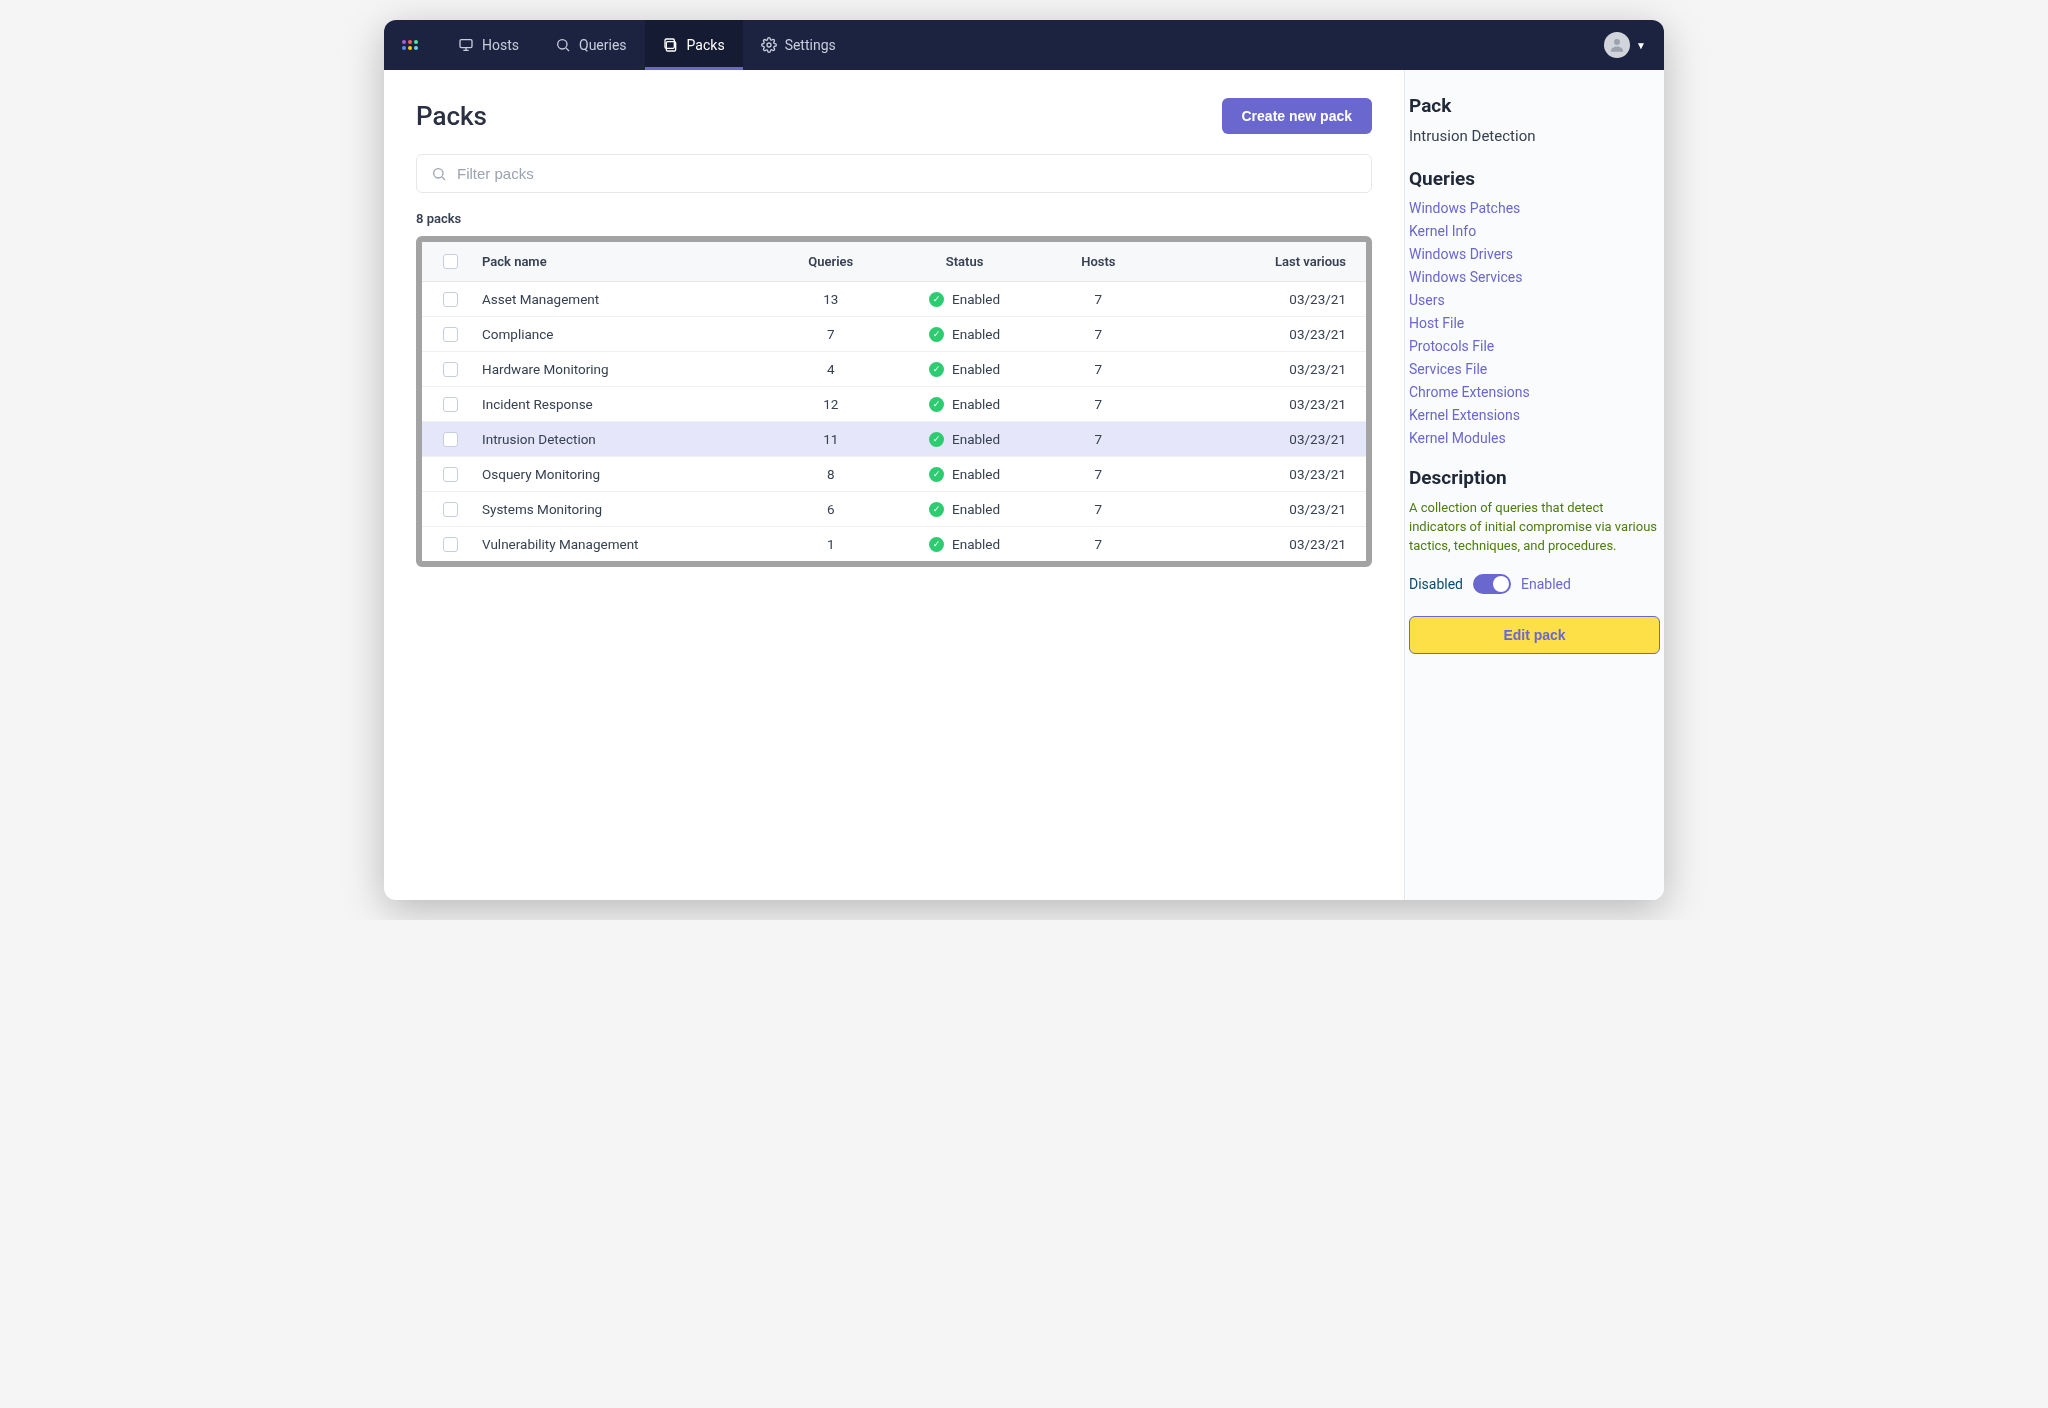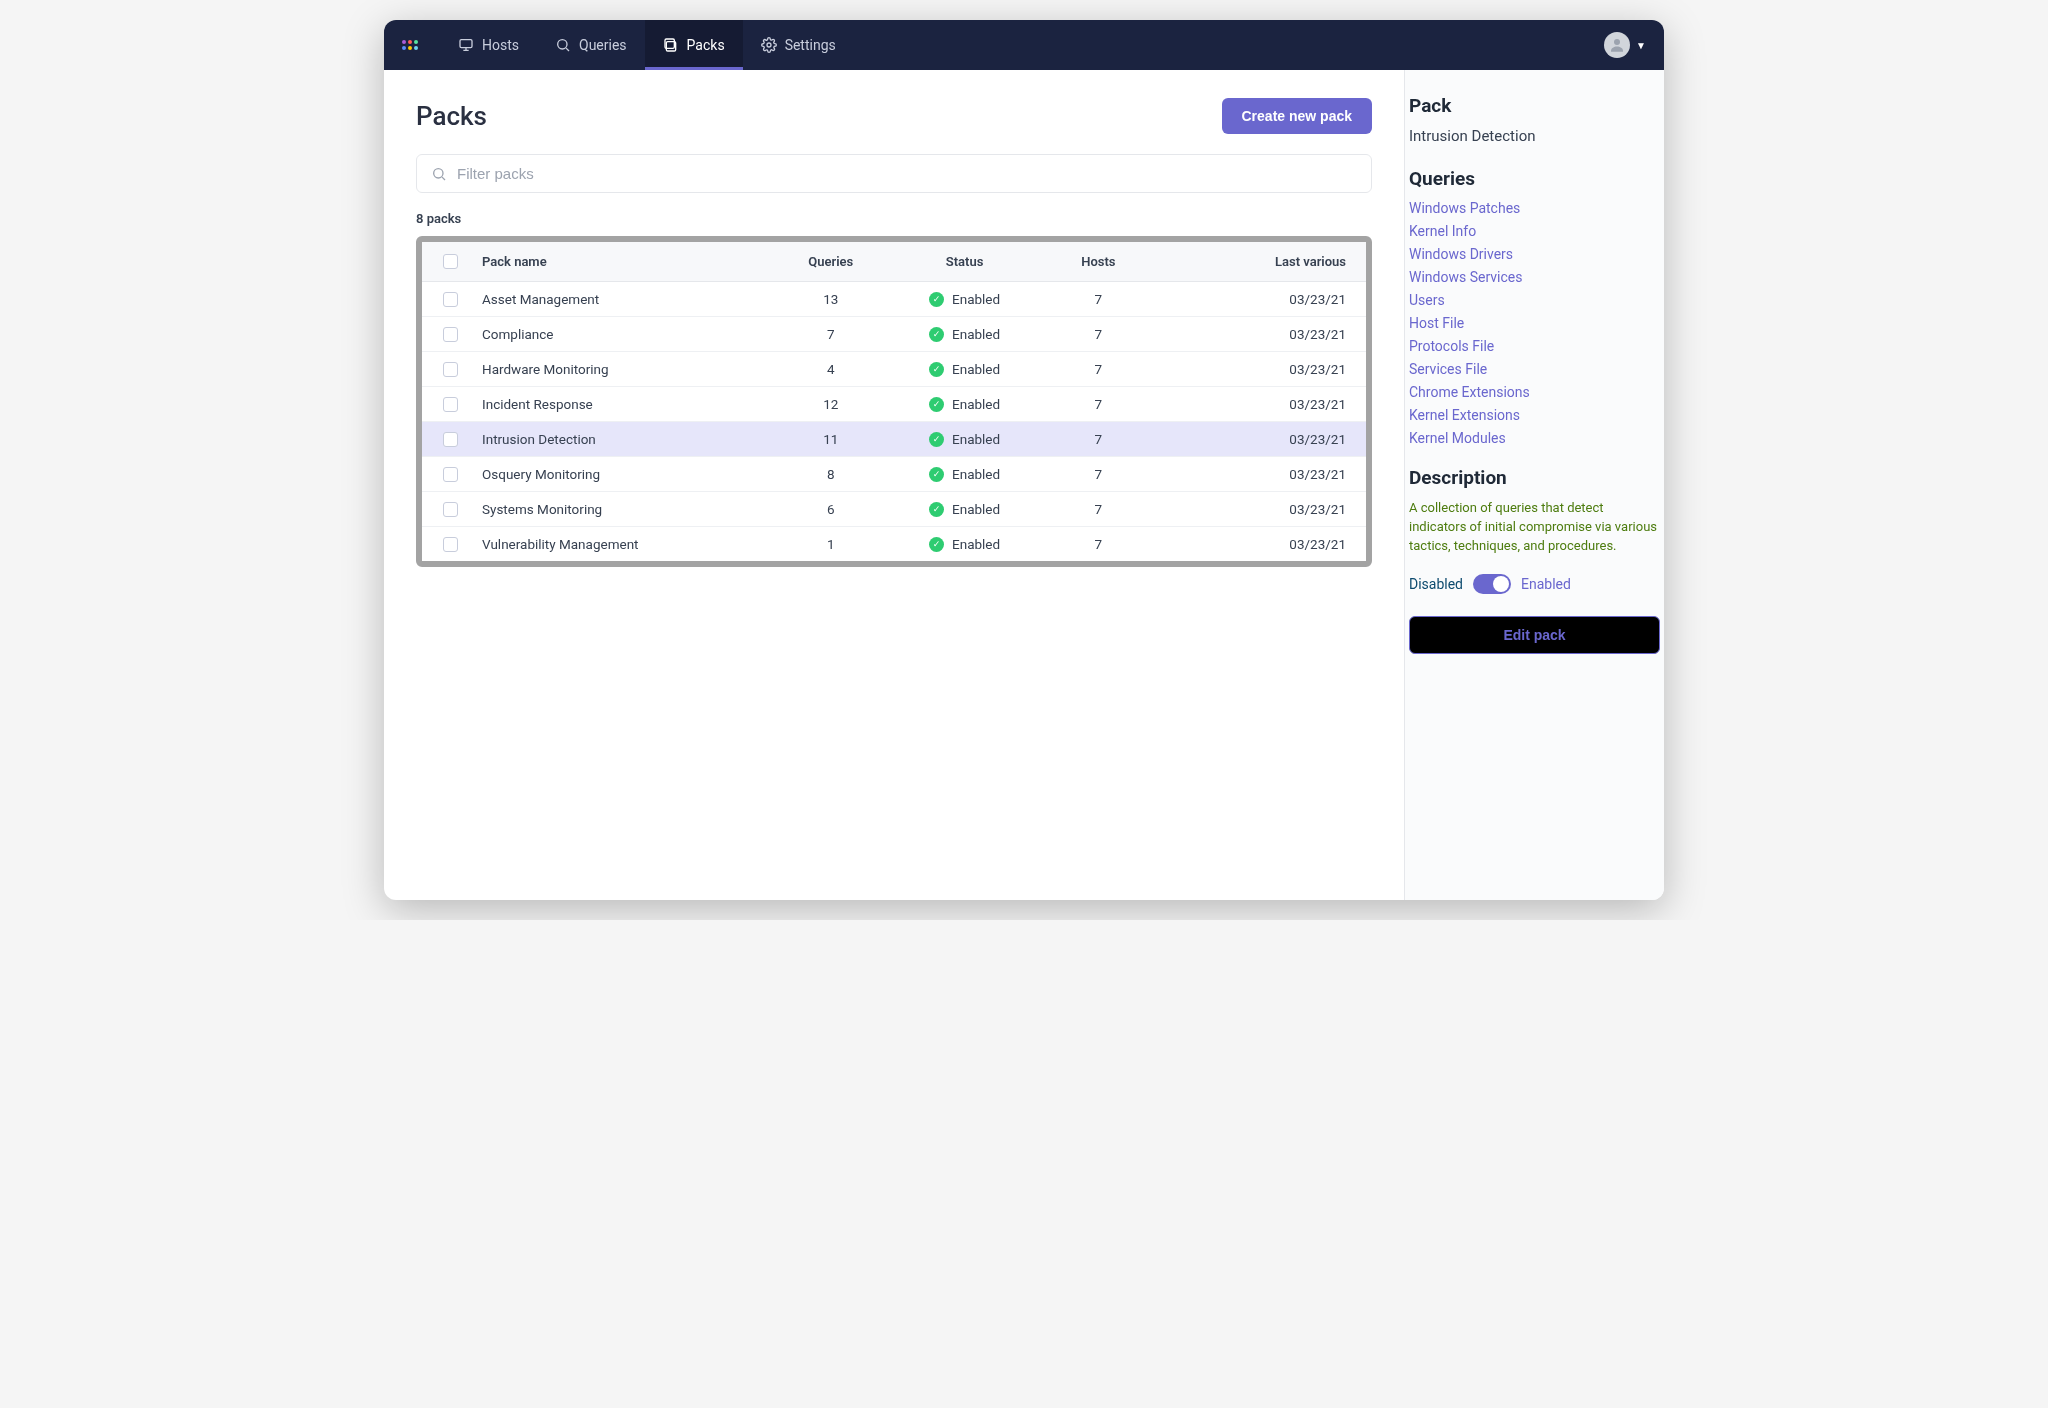--- a/index.html
+++ b/index.html
@@ -145,21 +145,21 @@
 .toggle-row .off { color:#0c4a6e; }
 .toggle-row .on { color:#6a67ce; }
 .toggle {
   width:38px; height:20px; background:#6a67ce; border-radius:999px; position:relative; cursor:pointer;
 }
 .toggle .knob {
   width:16px; height:16px; background:#fff; border-radius:50%; position:absolute; top:2px; right:2px;
 }
 .btn-outline {
   margin-top: 22px;
-  width:100%; border:1.5px solid #6a67ce; background:#000000; color:#6a67ce;
+  width:100%; border:1.5px solid #6a67ce; background:#fde047; color:#6a67ce;
   padding:10px; border-radius:6px; font-size:14px; font-weight:600; cursor:pointer;
 }
 </style>
 </head>
 <body>
 
 <div class="app-frame">
 
   <div class="top-nav">
     <div class="logo">

